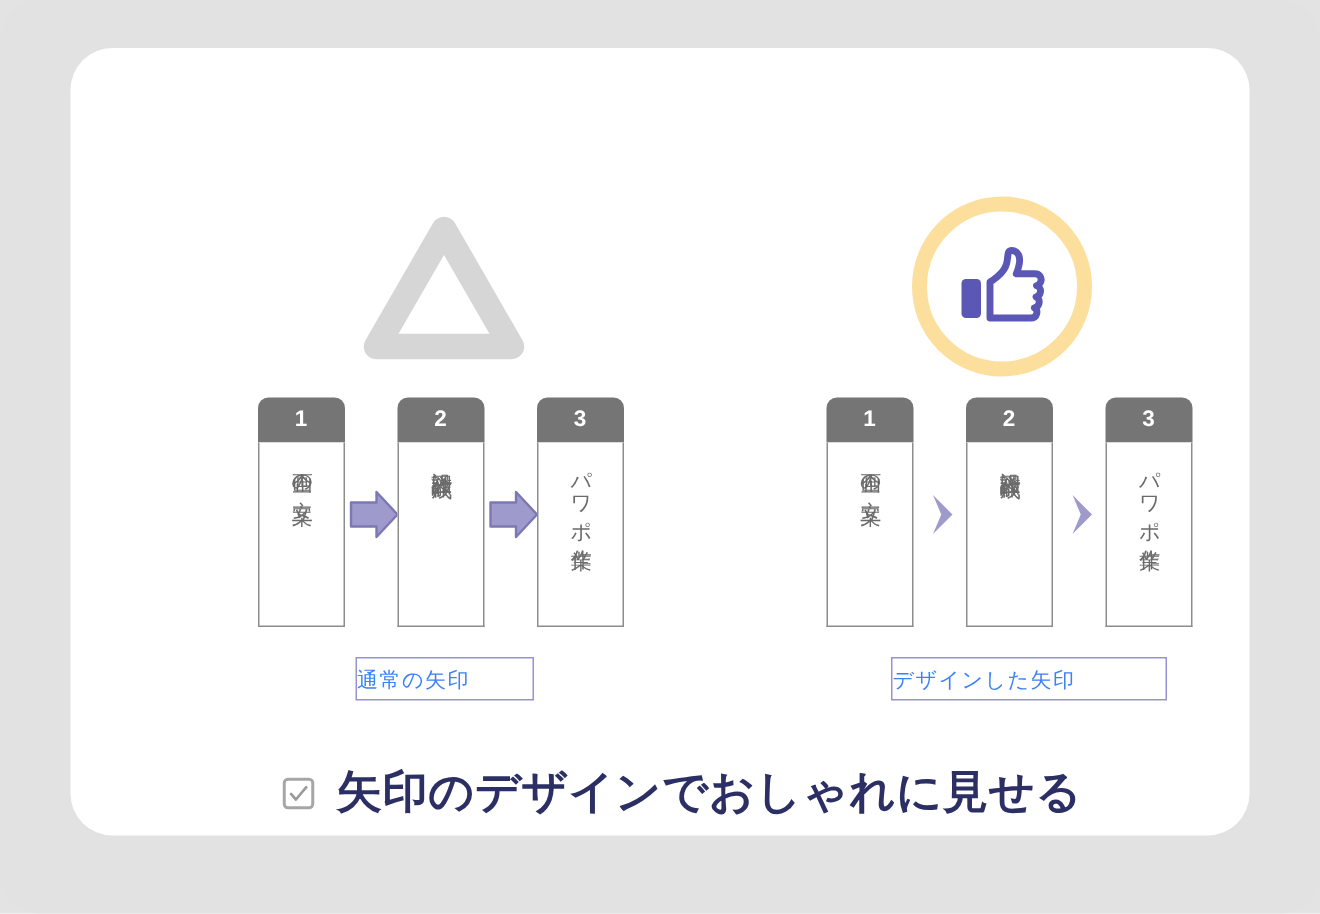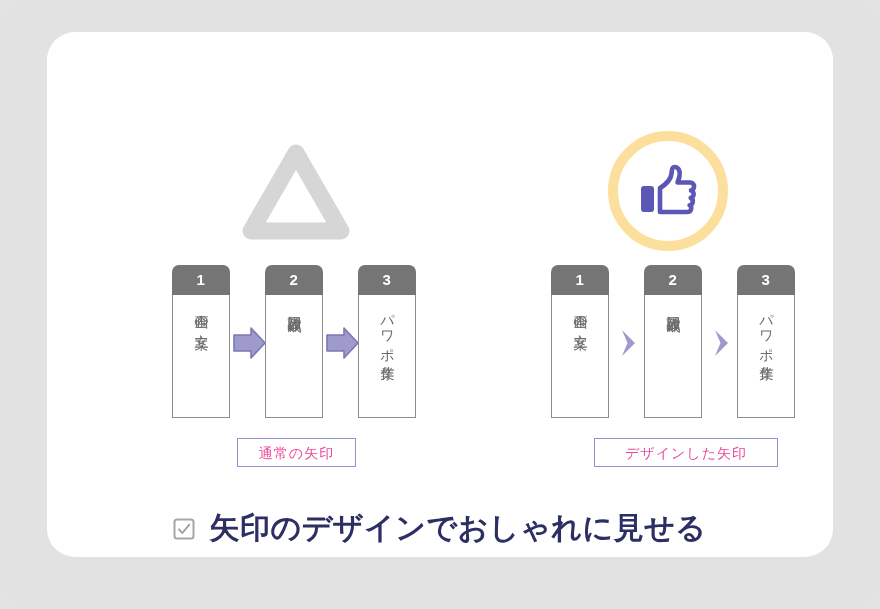--- a/index.html
+++ b/index.html
@@ -127,34 +127,33 @@
     height: 40px;
   }
 
   
   .caption-pill {
     position: absolute;
     top: 406px;
     height: 29px;
     border: 1px solid #9792d6;
     background: #ffffff;
-    color: #ec4899;
+    color: #3b82f6;
     font-size: 14px;
     line-height: 29px;
-    text-align: center;
     box-sizing: border-box;
     letter-spacing: 1px;
   }
   #caption-normal { left: 190px; width: 119px; }
   #caption-designed { left: 547px; width: 184px; }
 
   
   #headline-row {
     position: absolute;
-    left: 0;
+    left: 15px;
     top: 476px;
     width: 786px;
     display: flex;
     align-items: center;
     justify-content: center;
     gap: 14px;
   }
   #headline-check {
     width: 22px;
     height: 22px;

